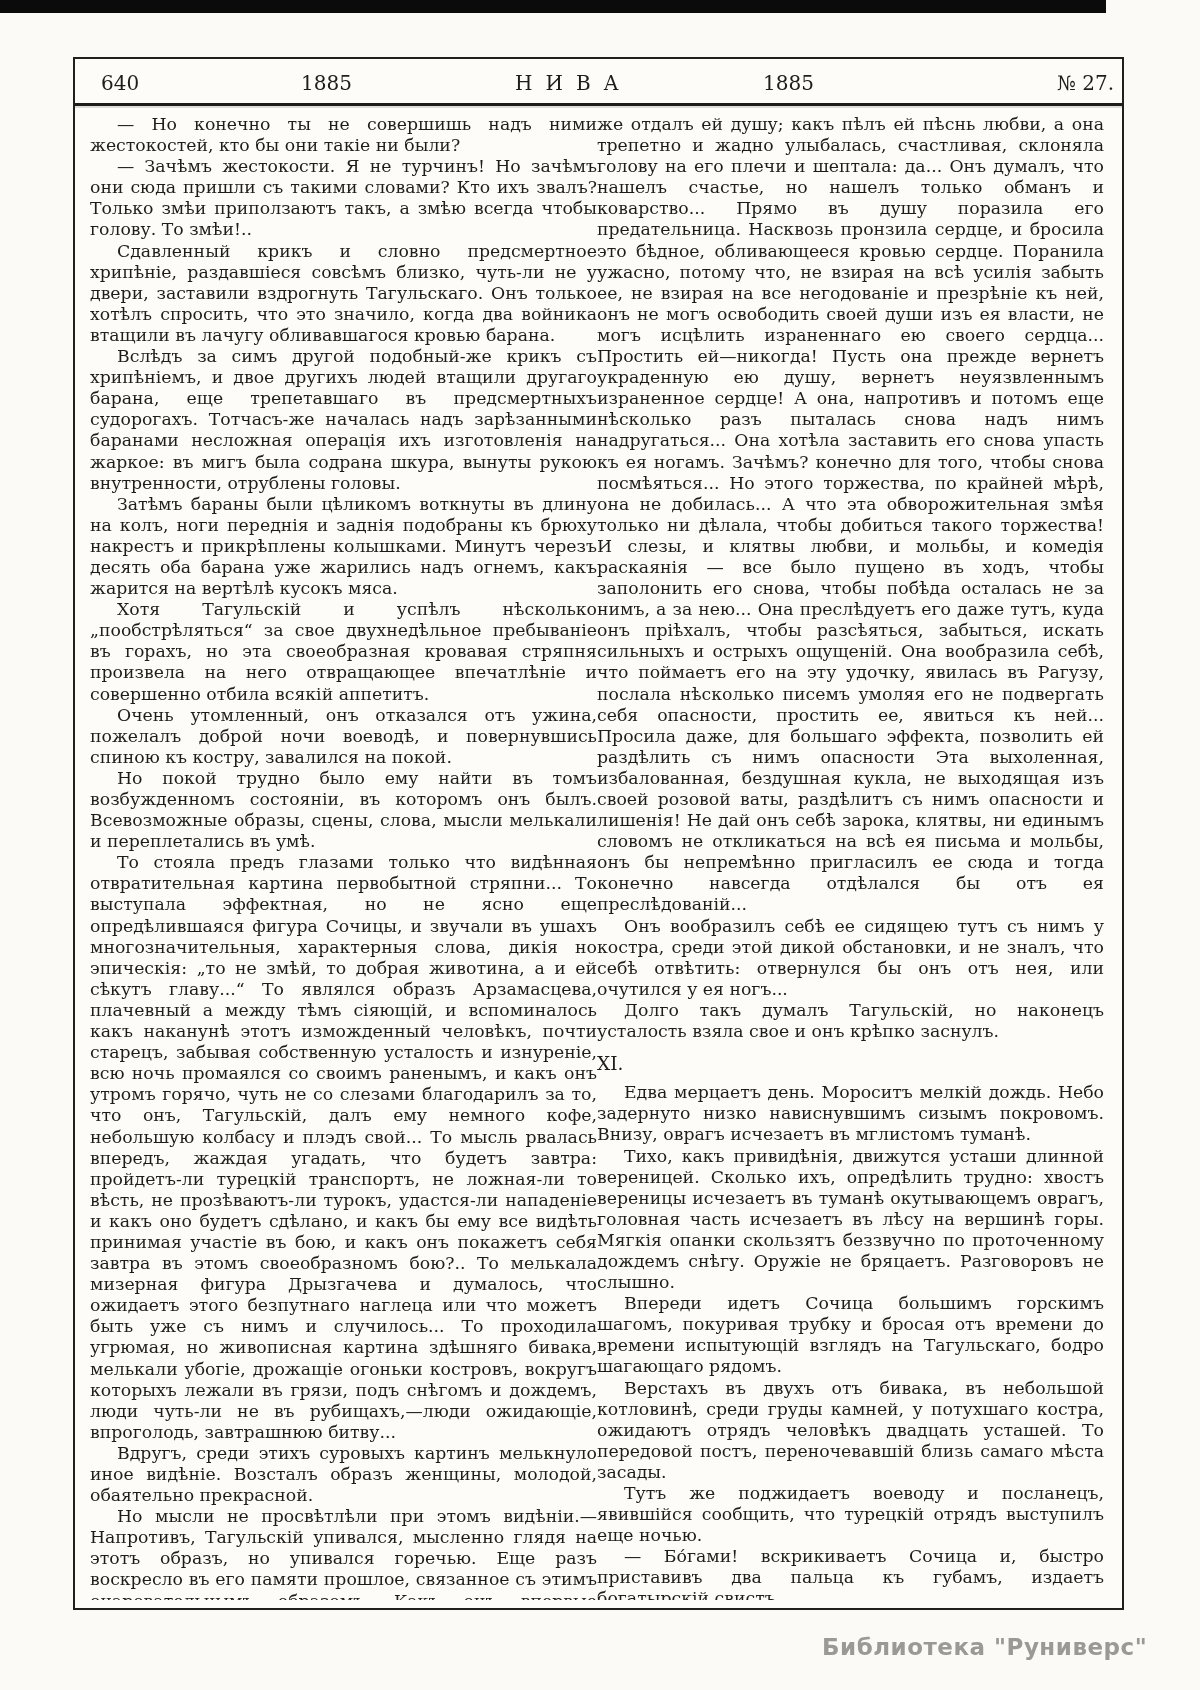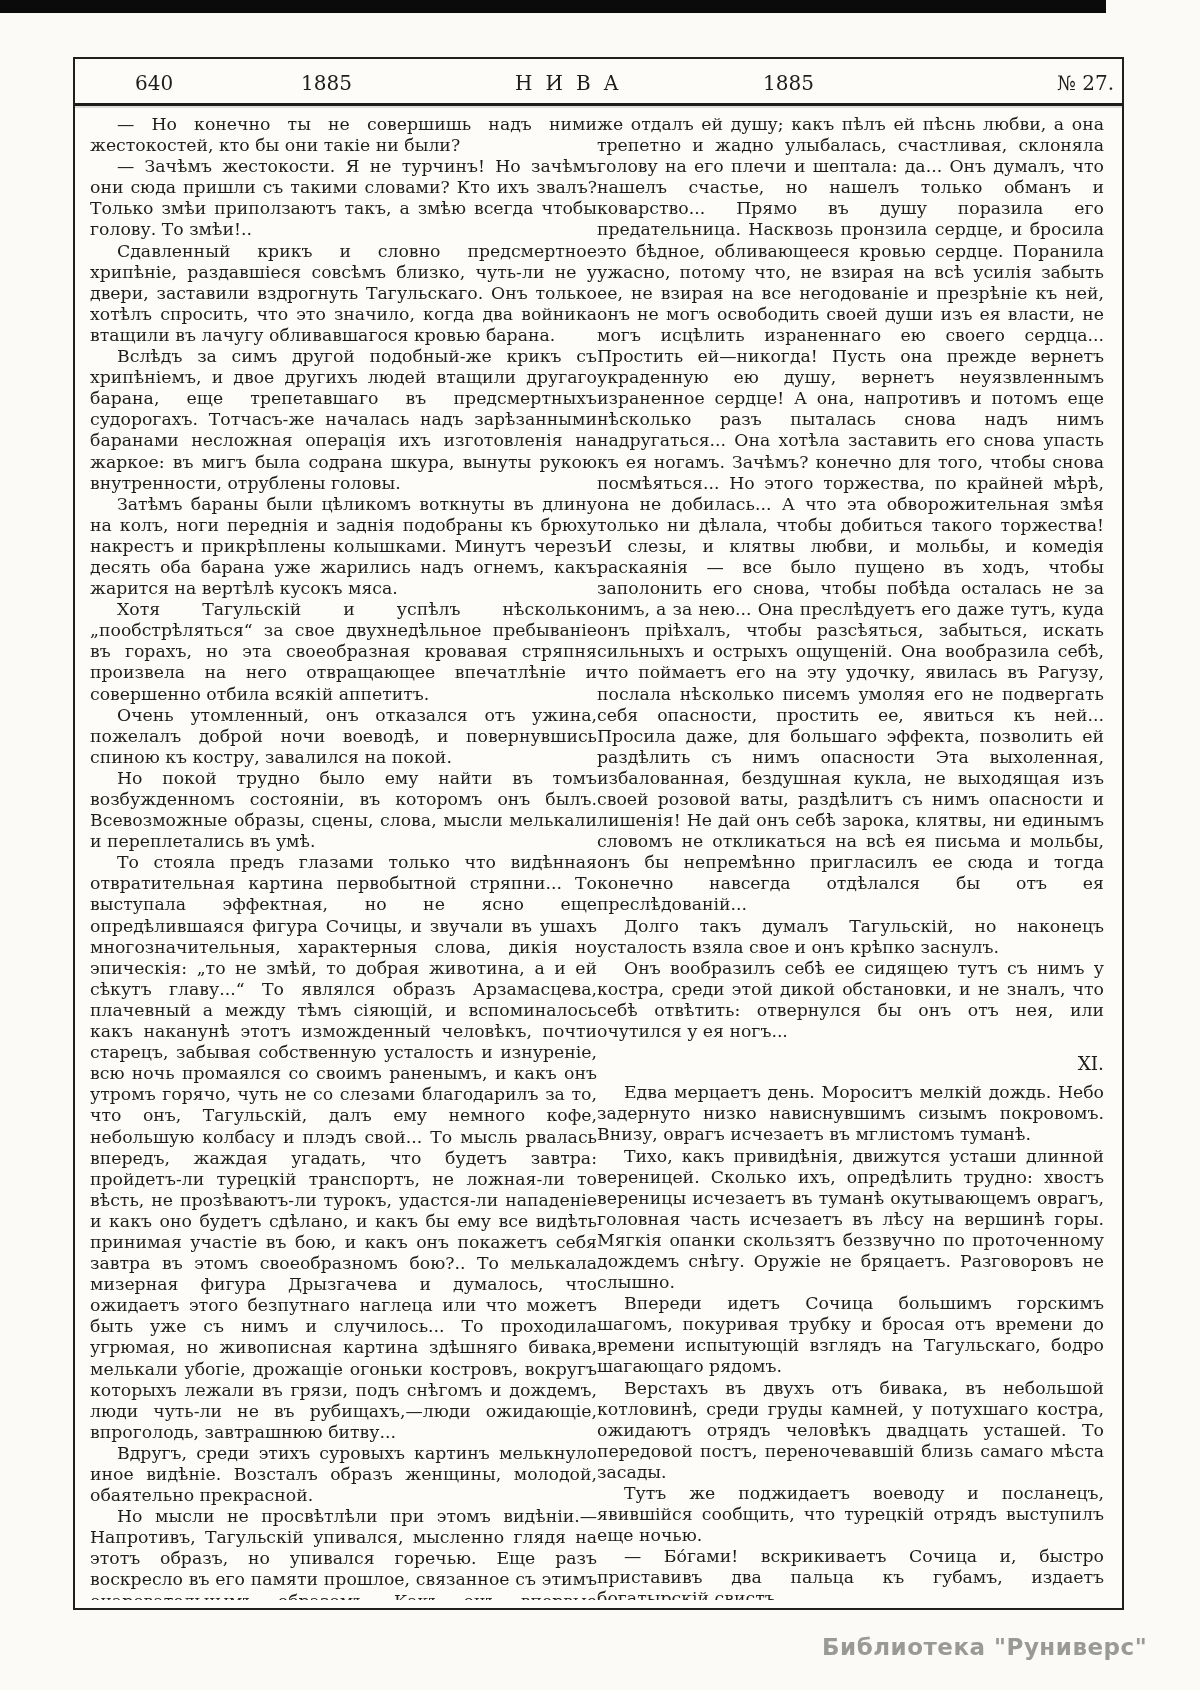--- a/index.html
+++ b/index.html
@@ -17,38 +17,38 @@
     position:absolute;left:73px;top:57px;width:1051px;height:1553px;
     border:2px solid #1f1f1d;box-sizing:border-box;
     background:#fdfcf9;
   }
   .page-header{
     position:relative;height:44px;
     border-bottom:3px solid #1d1d1b;
     box-shadow:0 2px 0 rgba(0,0,0,0.12);
   }
   .page-header span{position:absolute;top:12px;font-size:20px;white-space:nowrap;}
-  .hdr-page-number{left:26px;margin-left:34px;}
+  .hdr-page-number{left:26px;}
   .hdr-year-left{left:226px;}
   .hdr-title{left:440px;letter-spacing:13px;font-size:21px;}
   .hdr-year-right{left:688px;}
   .hdr-issue{right:8px;font-size:21px;}
   .columns{
     position:absolute;left:15px;right:14px;top:55px;bottom:8px;
     display:flex;overflow:hidden;
   }
   .col{
     width:507px;height:100%;overflow:hidden;
     text-align:justify;
     font-size:17.3px;line-height:21.1px;
   }
   .para{margin:0;text-indent:27px;}
   .col-right .before-heading .para:first-child{text-indent:0;}
   .section-heading{
-    text-align:right;text-indent:0;
+    text-align:left;text-indent:0;
     font-size:18.5px;
     margin:11px 0 8px 0;
   }
   .watermark{
     position:absolute;left:822px;top:1634px;
     font-family:"DejaVu Sans", sans-serif;
     font-size:23px;font-weight:bold;color:#999996;
     letter-spacing:0.5px;
   }
 </style>
@@ -79,22 +79,22 @@
           <p class="para">Очень утомленный, онъ отказался отъ ужина, пожелалъ доброй ночи воеводѣ, и повернувшись спиною къ костру, завалился на покой.</p>
           <p class="para">Но покой трудно было ему найти въ томъ возбужденномъ состояніи, въ которомъ онъ былъ. Всевозможные образы, сцены, слова, мысли мелькали и переплетались въ умѣ.</p>
           <p class="para">То стояла предъ глазами только что видѣнная отвратительная картина первобытной стряпни... То выступала эффектная, но не ясно еще опредѣлившаяся фигура Сочицы, и звучали въ ушахъ многозначительныя, характерныя слова, дикія но эпическія: „то не змѣй, то добрая животина, а и ей сѣкутъ главу...“ То являлся образъ Арзамасцева, плачевный а между тѣмъ сіяющій, и вспоминалось какъ наканунѣ этотъ изможденный человѣкъ, почти старецъ, забывая собственную усталость и изнуреніе, всю ночь промаялся со своимъ раненымъ, и какъ онъ утромъ горячо, чуть не со слезами благодарилъ за то, что онъ, Тагульскій, далъ ему немного кофе, небольшую колбасу и плэдъ свой... То мысль рвалась впередъ, жаждая угадать, что будетъ завтра: пройдетъ-ли турецкій транспортъ, не ложная-ли то вѣсть, не прозѣваютъ-ли турокъ, удастся-ли нападеніе и какъ оно будетъ сдѣлано, и какъ бы ему все видѣть принимая участіе въ бою, и какъ онъ покажетъ себя завтра въ этомъ своеобразномъ бою?.. То мелькала мизерная фигура Дрызгачева и думалось, что ожидаетъ этого безпутнаго наглеца или что можетъ быть уже съ нимъ и случилось... То проходила угрюмая, но живописная картина здѣшняго бивака, мелькали убогіе, дрожащіе огоньки костровъ, вокругъ которыхъ лежали въ грязи, подъ снѣгомъ и дождемъ, люди чуть-ли не въ рубищахъ,—люди ожидающіе, впроголодь, завтрашнюю битву...</p>
           <p class="para">Вдругъ, среди этихъ суровыхъ картинъ мелькнуло иное видѣніе. Возсталъ образъ женщины, молодой, обаятельно прекрасной.</p>
           <p class="para">Но мысли не просвѣтлѣли при этомъ видѣніи.—Напротивъ, Тагульскій упивался, мысленно глядя на этотъ образъ, но упивался горечью. Еще разъ воскресло въ его памяти прошлое, связанное съ этимъ очаровательнымъ образомъ. Какъ онъ впервые увидѣлъ ее и тутъ-</p>
         </div>
     </div>
     <div class="col col-right">
       <div class="para-list before-heading">
           <p class="para">же отдалъ ей душу; какъ пѣлъ ей пѣснь любви, а она трепетно и жадно улыбалась, счастливая, склоняла голову на его плечи и шептала: да... Онъ думалъ, что нашелъ счастье, но нашелъ только обманъ и коварство... Прямо въ душу поразила его предательница. Насквозь пронзила сердце, и бросила это бѣдное, обливающееся кровью сердце. Поранила ужасно, потому что, не взирая на всѣ усилія забыть ее, не взирая на все негодованіе и презрѣніе къ ней, онъ не могъ освободить своей души изъ ея власти, не могъ исцѣлить израненнаго ею своего сердца... Простить ей—никогда! Пусть она прежде вернетъ украденную ею душу, вернетъ неуязвленнымъ израненное сердце! А она, напротивъ и потомъ еще нѣсколько разъ пыталась снова надъ нимъ надругаться... Она хотѣла заставить его снова упасть къ ея ногамъ. Зачѣмъ? конечно для того, чтобы снова посмѣяться... Но этого торжества, по крайней мѣрѣ, она не добилась... А что эта обворожительная змѣя только ни дѣлала, чтобы добиться такого торжества! И слезы, и клятвы любви, и мольбы, и комедія раскаянія — все было пущено въ ходъ, чтобы заполонить его снова, чтобы побѣда осталась не за нимъ, а за нею... Она преслѣдуетъ его даже тутъ, куда онъ пріѣхалъ, чтобы разсѣяться, забыться, искать сильныхъ и острыхъ ощущеній. Она вообразила себѣ, что поймаетъ его на эту удочку, явилась въ Рагузу, послала нѣсколько писемъ умоляя его не подвергать себя опасности, простить ее, явиться къ ней... Просила даже, для большаго эффекта, позволить ей раздѣлить съ нимъ опасности Эта выхоленная, избалованная, бездушная кукла, не выходящая изъ своей розовой ваты, раздѣлитъ съ нимъ опасности и лишенія! Не дай онъ себѣ зарока, клятвы, ни единымъ словомъ не откликаться на всѣ ея письма и мольбы, онъ бы непремѣнно пригласилъ ее сюда и тогда конечно навсегда отдѣлался бы отъ ея преслѣдованій...</p>
+          <p class="para">Онъ вообразилъ себѣ ее сидящею тутъ съ нимъ у костра, среди этой дикой обстановки, и не зналъ, что себѣ отвѣтить: отвернулся бы онъ отъ нея, или очутился у ея ногъ...</p>
           <p class="para">Долго такъ думалъ Тагульскій, но наконецъ усталость взяла свое и онъ крѣпко заснулъ.</p>
-          <p class="para">Онъ вообразилъ себѣ ее сидящею тутъ съ нимъ у костра, среди этой дикой обстановки, и не зналъ, что себѣ отвѣтить: отвернулся бы онъ отъ нея, или очутился у ея ногъ...</p>
         </div>
       <div class="section-heading">XI.</div>
       <div class="para-list after-heading">
           <p class="para">Едва мерцаетъ день. Мороситъ мелкій дождь. Небо задернуто низко нависнувшимъ сизымъ покровомъ. Внизу, оврагъ исчезаетъ въ мглистомъ туманѣ.</p>
           <p class="para">Тихо, какъ привидѣнія, движутся усташи длинной вереницей. Сколько ихъ, опредѣлить трудно: хвостъ вереницы исчезаетъ въ туманѣ окутывающемъ оврагъ, головная часть исчезаетъ въ лѣсу на вершинѣ горы. Мягкія опанки скользятъ беззвучно по проточенному дождемъ снѣгу. Оружіе не бряцаетъ. Разговоровъ не слышно.</p>
           <p class="para">Впереди идетъ Сочица большимъ горскимъ шагомъ, покуривая трубку и бросая отъ времени до времени испытующій взглядъ на Тагульскаго, бодро шагающаго рядомъ.</p>
           <p class="para">Верстахъ въ двухъ отъ бивака, въ небольшой котловинѣ, среди груды камней, у потухшаго костра, ожидаютъ отрядъ человѣкъ двадцать усташей. То передовой постъ, переночевавшій близь самаго мѣста засады.</p>
           <p class="para">Тутъ же поджидаетъ воеводу и посланецъ, явившійся сообщить, что турецкій отрядъ выступилъ еще ночью.</p>
           <p class="para">— Бо́гами! вскрикиваетъ Сочица и, быстро приставивъ два пальца къ губамъ, издаетъ богатырскій свистъ.</p>
         </div>

